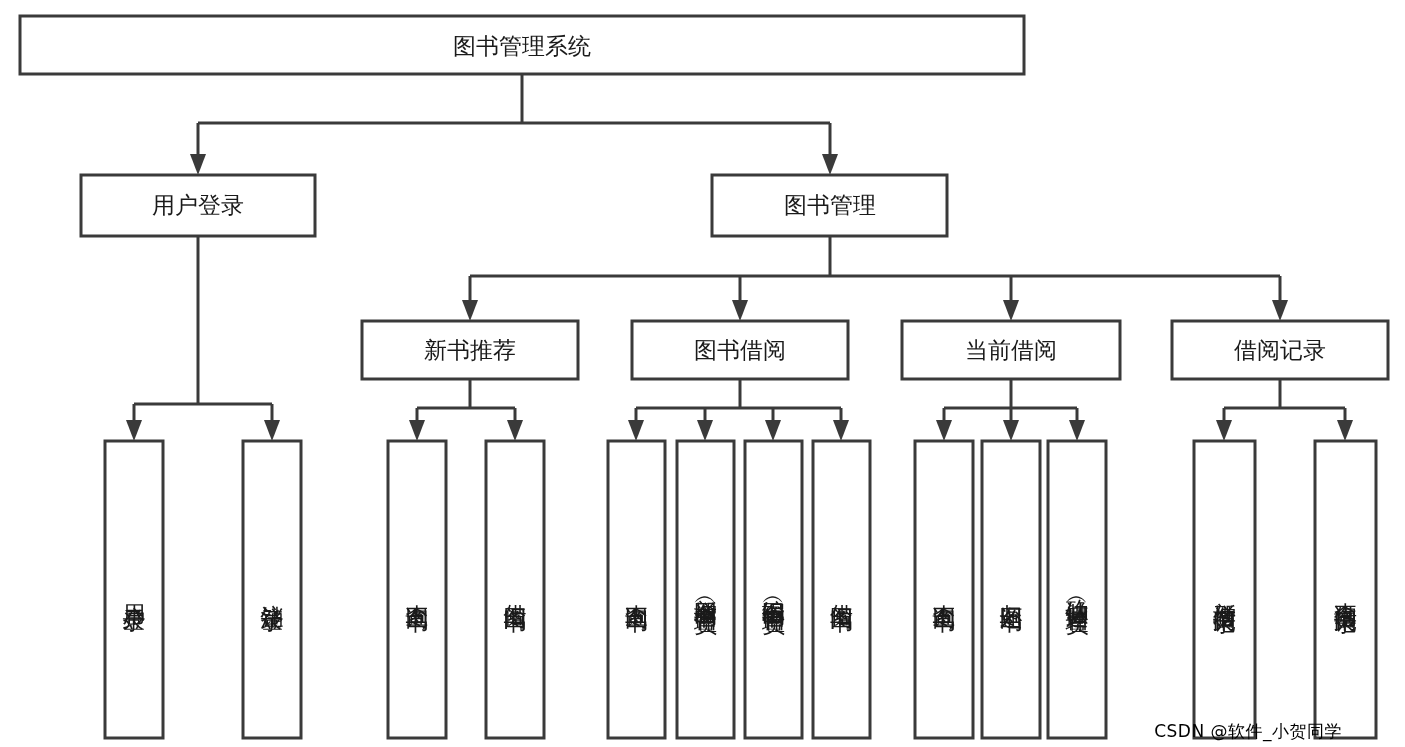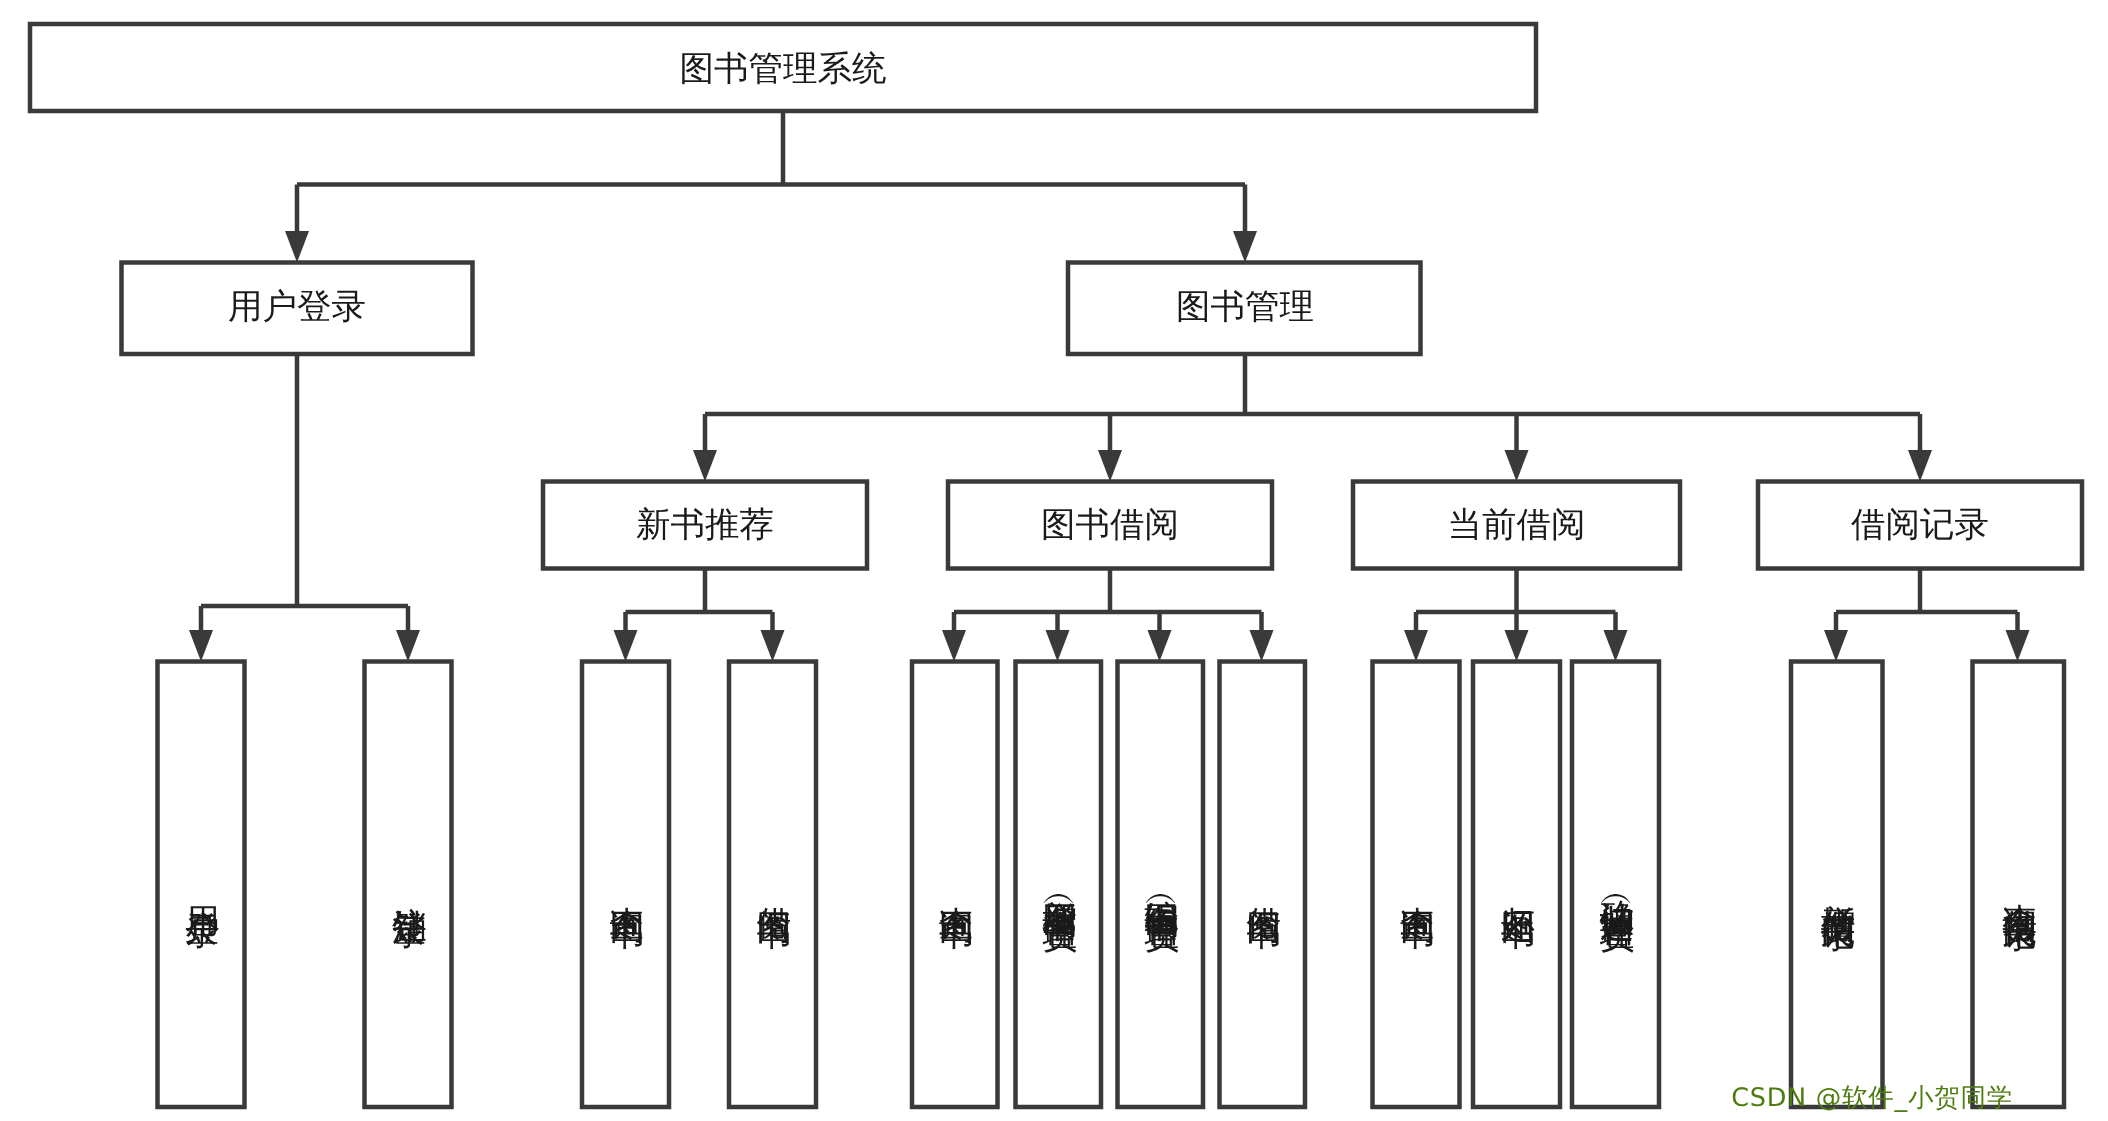--- a/index.html
+++ b/index.html
@@ -52,21 +52,21 @@
     text-anchor: middle;
     dominant-baseline: middle;
     white-space: pre;
   }
   .watermark {
     position: absolute;
     right: 8px;
     bottom: 8px;
     font-family: "DejaVu Sans", "Liberation Sans", sans-serif;
     font-size: 17px;
-    color: #4d7c0f;
+    color: #000000;
     letter-spacing: 0.5px;
     user-select: none;
     pointer-events: none;
     white-space: nowrap;
   }
 </style>
 </head>
 <body>
 
 <div id="diagram-root">

